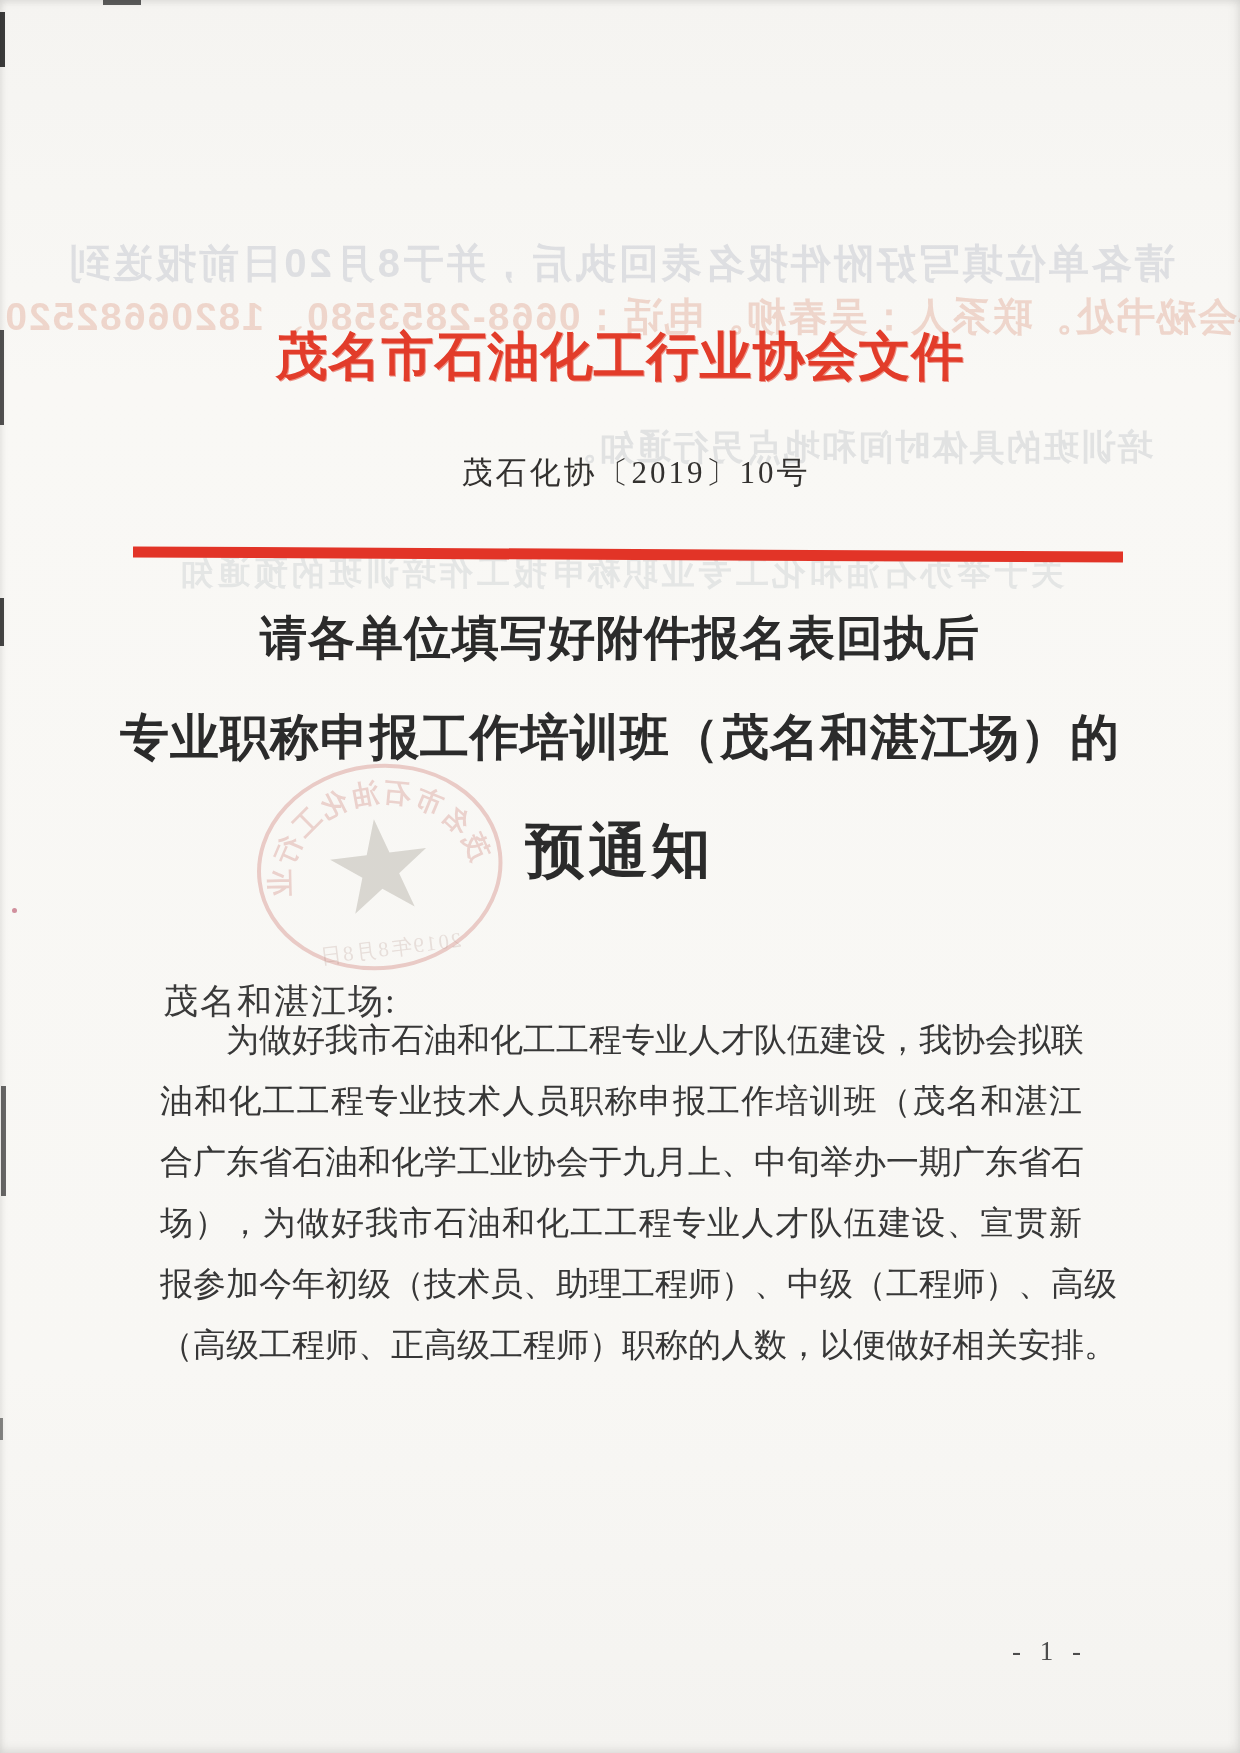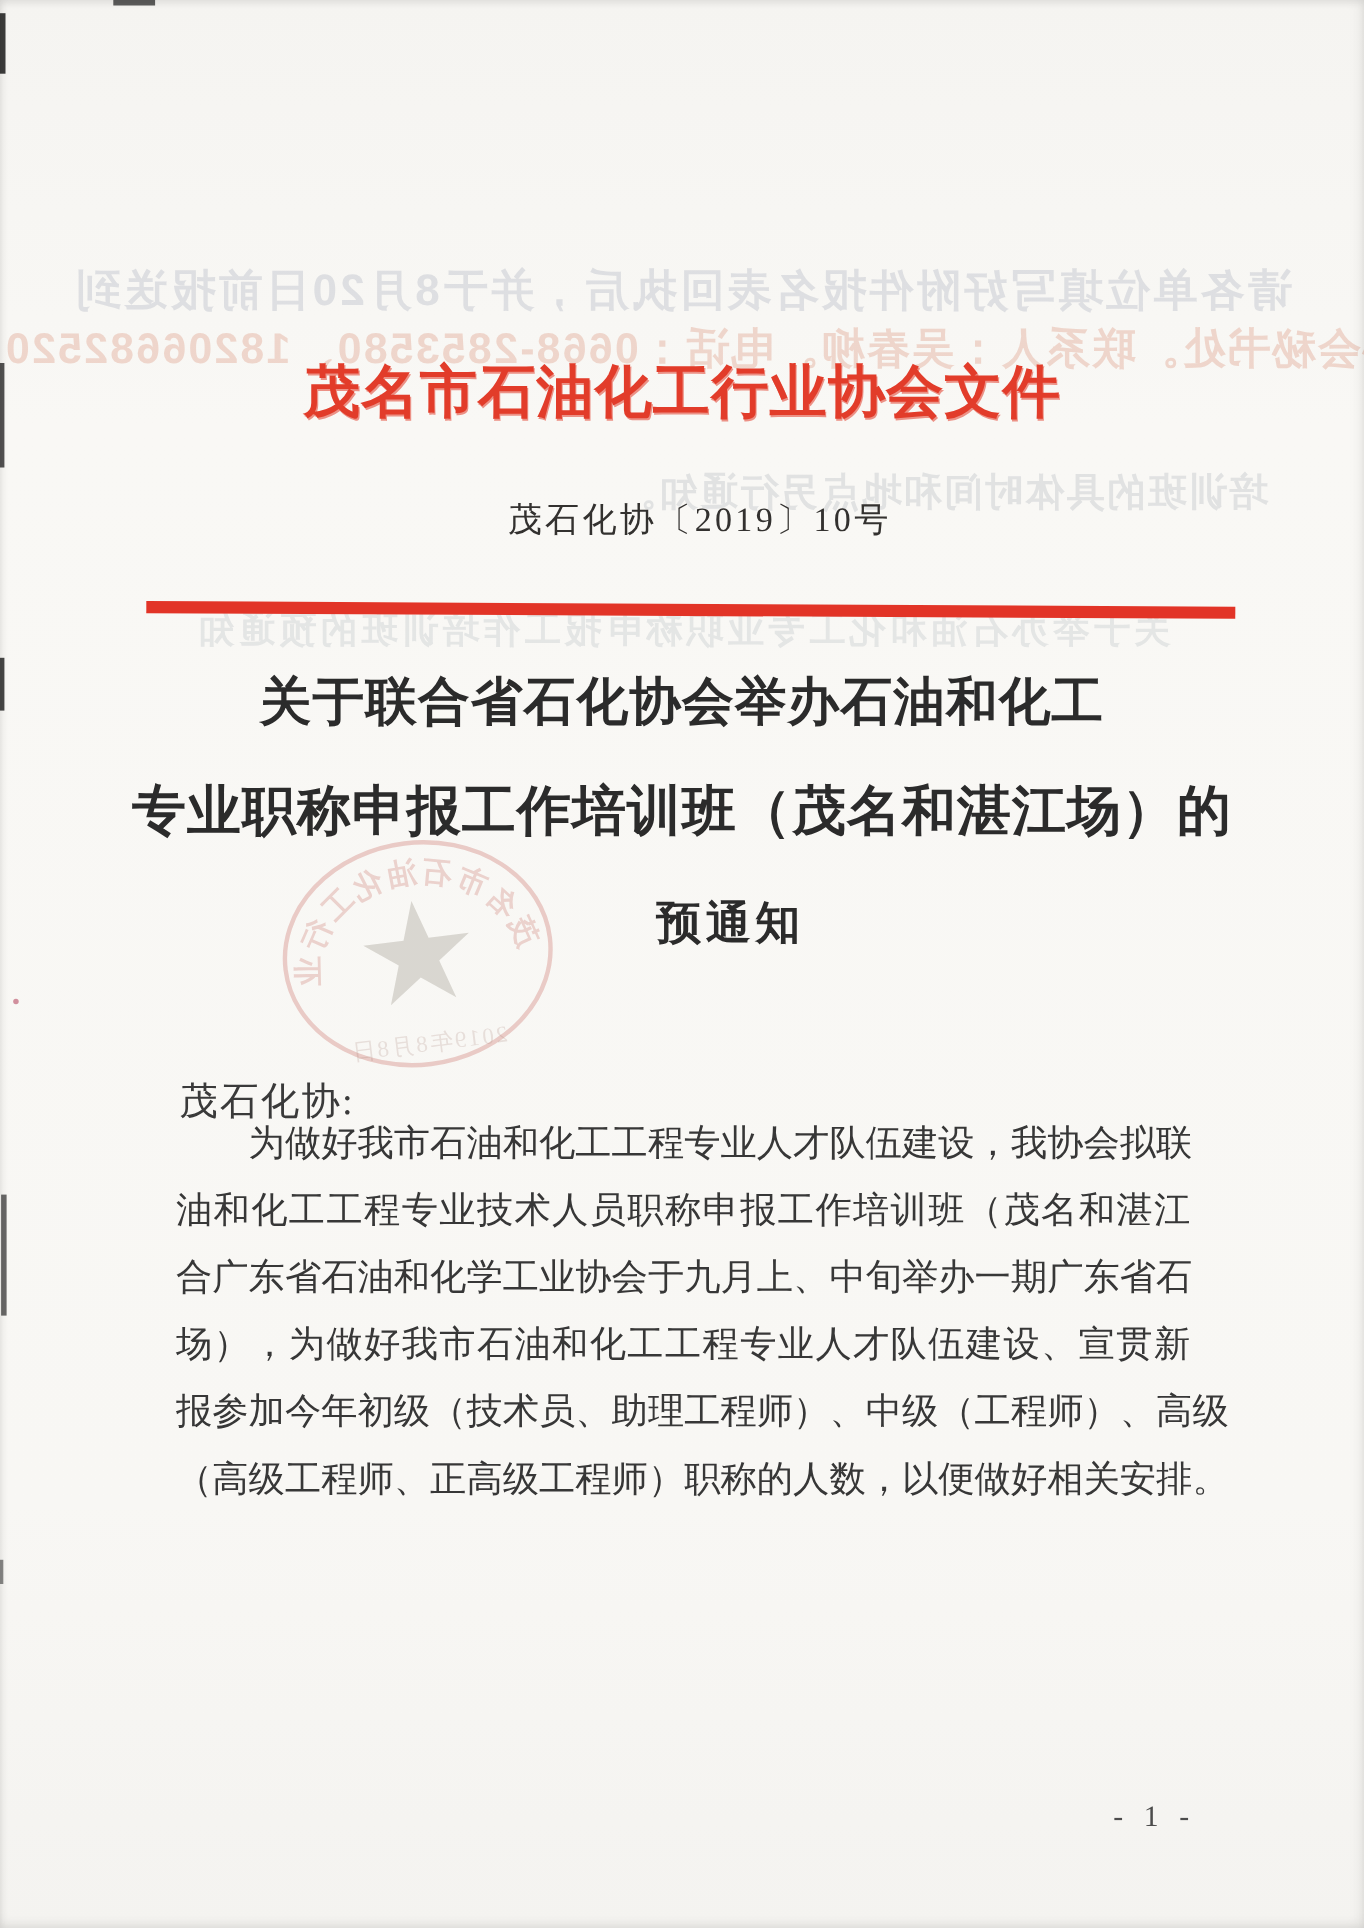--- a/index.html
+++ b/index.html
@@ -46,21 +46,21 @@
     background:#e23427;transform:rotate(.3deg);
   }
 
   
   .title-line{
     left:50%;translate:-50% 0;white-space:nowrap;
     font-weight:bold;color:#2b2b2b;letter-spacing:1px;
   }
   .title-1{top:607px;font-size:47px;}
   .title-2{top:705px;font-size:49px;}
-  .title-3{top:812px;font-size:41px;letter-spacing:4px;margin-left:44px;}
+  .title-3{top:812px;font-size:59px;letter-spacing:4px;}
 
   
   .seal{
     top:752px;left:248px;width:264px;height:234px;
     transform:scaleX(-1) rotate(7deg);opacity:.9;pointer-events:none;
   }
 
   
   .salutation{top:978px;left:163px;font-size:35px;color:#3a3a3a;letter-spacing:2px;}
   .para{top:1014px;left:160px;width:922px;color:#373737;}
@@ -84,37 +84,37 @@
 
   <div class="abs bleed bleed-1">请各单位填写好附件报名表回执后，并于8月20日前报送到</div>
   <div class="abs bleed bleed-2">协会秘书处。联系人：吴春柳。电话：0668-2853580、18206682520。</div>
   <div class="abs bleed bleed-3">培训班的具体时间和地点另行通知。</div>
   <div class="abs bleed bleed-4">关于举办石油和化工专业职称申报工作培训班的预通知</div>
 
   <div class="abs letterhead">茂名市石油化工行业协会文件</div>
   <div class="abs doc-number">茂石化协〔2019〕10号</div>
   <div class="abs red-rule"></div>
 
-  <div class="abs title-line title-1">关于联合省石化协会举办石油和化工</div>
+  <div class="abs title-line title-1">请各单位填写好附件报名表回执后</div>
   <div class="abs title-line title-2">专业职称申报工作培训班（茂名和湛江场）的</div>
   <div class="abs title-line title-3">预通知</div>
 
   <div class="abs seal">
     <svg width="264" height="234" viewBox="0 0 264 234">
       <ellipse cx="132" cy="115" rx="121" ry="101" fill="none" stroke="rgba(193,82,72,.30)" stroke-width="4"></ellipse>
       <path id="sealArc" d="M 40,128 A 92,78 0 0 1 224,128" fill="none"></path>
       <text font-size="27" font-weight="bold" letter-spacing="3" fill="rgba(190,84,74,.26)" font-family="&quot;Liberation Serif&quot;,&quot;DejaVu Serif&quot;,serif">
         <textPath href="#sealArc" startOffset="2%">茂名市石油化工行业协会</textPath>
       </text>
       <text x="132" y="158" font-size="126" text-anchor="middle" fill="rgba(134,126,114,.30)">★</text>
       <text x="132" y="204" font-size="21" text-anchor="middle" fill="rgba(160,120,110,.22)" letter-spacing="2">2019年8月8日</text>
     </svg>
   </div>
 
-  <div class="abs salutation">茂石化协:</div>
+  <div class="abs salutation">茂名和湛江场:</div>
 
   <div class="abs para">
     <div class="line indent">为做好我市石油和化工工程专业人才队伍建设，我协会拟联</div>
     <div class="line">油和化工工程专业技术人员职称申报工作培训班（茂名和湛江</div>
     <div class="line">合广东省石油和化学工业协会于九月上、中旬举办一期广东省石</div>
     <div class="line">场），为做好我市石油和化工工程专业人才队伍建设、宣贯新</div>
     <div class="line">报参加今年初级（技术员、助理工程师）、中级（工程师）、高级</div>
     <div class="line">（高级工程师、正高级工程师）职称的人数，以便做好相关安排。</div>
   </div>
 

